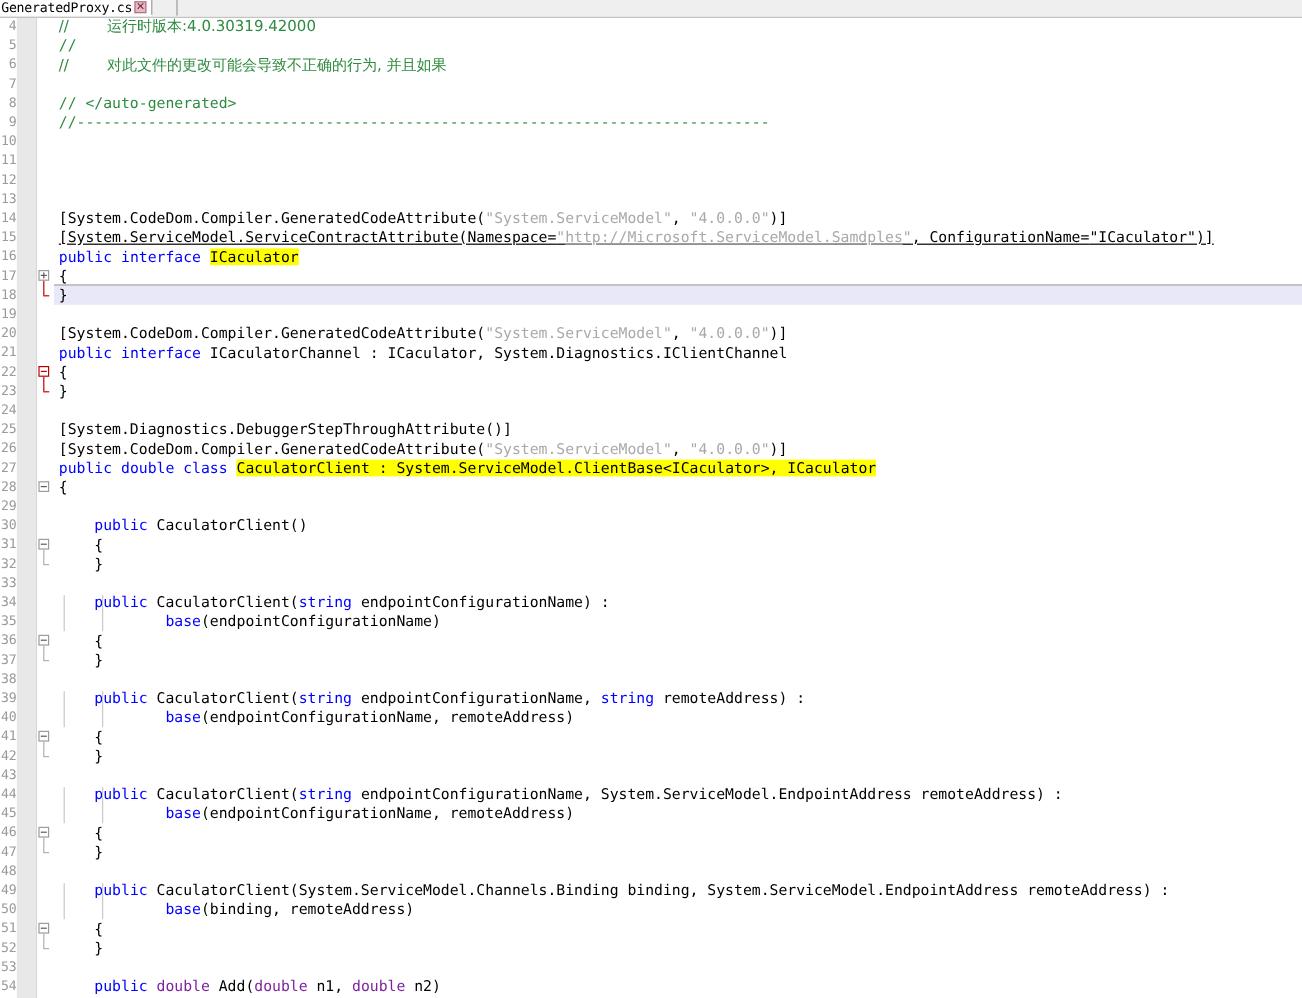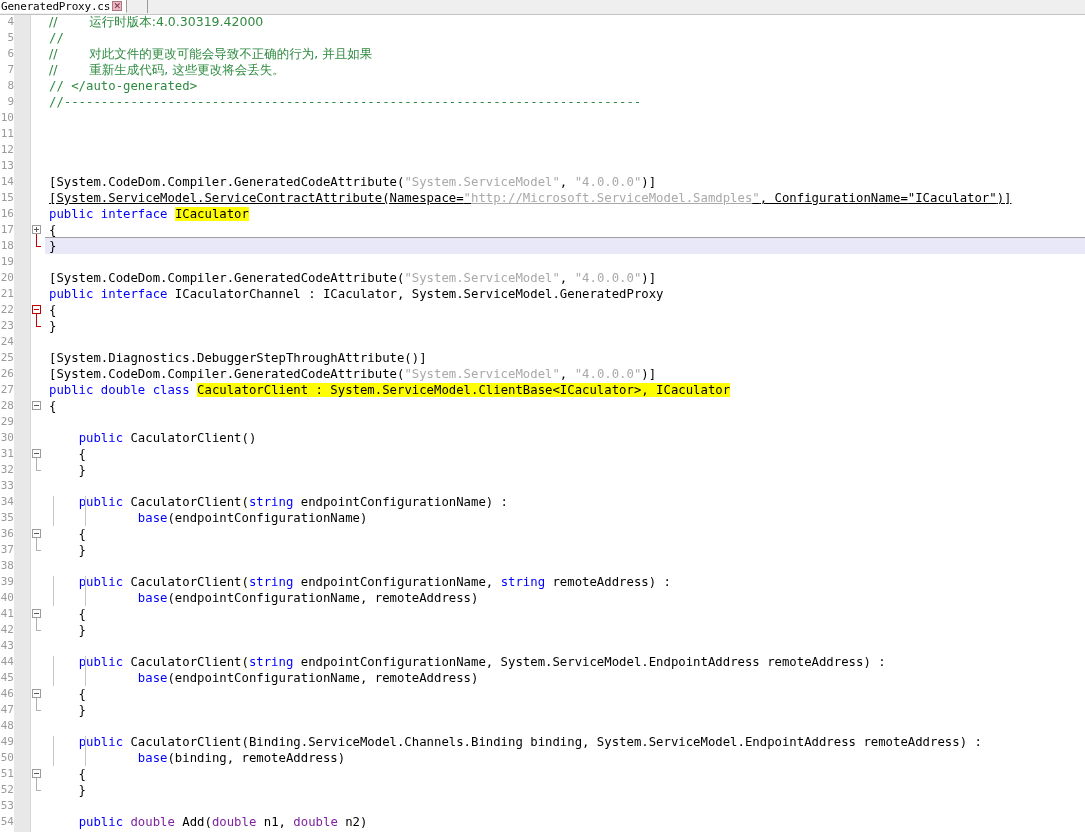--- a/index.html
+++ b/index.html
@@ -285,35 +285,34 @@
       <div class="foldend" style="top: 695px;"></div>
       <div class="foldbox" style="top: 754px;"></div>
       <div class="foldline" style="top: 763px; height: 12px;"></div>
       <div class="foldend" style="top: 775px;"></div>
     </div>
   <div id="textsurface">
       <div class="rowbg curline" style="top: 223px; width: 1040px;"></div>
       <div class="crow cjk" style="top: -1px;"><span class="cmt">//        </span><span class="cmt">运行时版本:4.0.30319.42000</span></div>
       <div class="crow" style="top: 15px;"><span class="cmt">//</span></div>
       <div class="crow cjk" style="top: 31px; text-align: center;"><span class="cmt">//        </span><span class="cmt">对此文件的更改可能会导致不正确的行为, 并且如果</span></div>
-      <div class="crow cjk" style="top: 47px;"><span class="cmt">//        </span><span class="cmt">重新生成代码, 这些更改将会丢失。</span></div>
       <div class="crow" style="top: 63px;"><span class="cmt">// &lt;/auto-generated&gt;</span></div>
       <div class="crow" style="top: 79px;"><span class="cmt">//------------------------------------------------------------------------------</span></div>
       <div class="crow" style="top: 95px;"></div>
       <div class="crow" style="top: 111px;"></div>
       <div class="crow" style="top: 127px;"></div>
       <div class="crow" style="top: 143px;"></div>
       <div class="crow" style="top: 159px;"><span class="pln">[System.CodeDom.Compiler.GeneratedCodeAttribute(</span><span class="str">"System.ServiceModel"</span><span class="pln">, </span><span class="str">"4.0.0.0"</span><span class="pln">)]</span></div>
       <div class="crow" style="top: 175px; text-decoration: underline;"><span class="pln">[System.ServiceModel.ServiceContractAttribute(Namespace=</span><span class="str">"</span><span class="url">http://Microsoft.ServiceModel.Samdples</span><span class="str">"</span><span class="pln">, ConfigurationName=</span><span class="pln">"ICaculator"</span><span class="pln">)]</span></div>
       <div class="crow" style="top: 191px;"><span class="kw">public</span><span class="pln"> </span><span class="kw">interface</span><span class="pln"> </span><span class="hl">ICaculator</span></div>
       <div class="crow" style="top: 207px;"><span class="pln">{</span></div>
       <div class="crow" style="top: 223px;"><span class="pln">}</span></div>
       <div class="crow" style="top: 239px;"></div>
       <div class="crow" style="top: 255px;"><span class="pln">[System.CodeDom.Compiler.GeneratedCodeAttribute(</span><span class="str">"System.ServiceModel"</span><span class="pln">, </span><span class="str">"4.0.0.0"</span><span class="pln">)]</span></div>
-      <div class="crow" style="top: 271px;"><span class="kw">public</span><span class="pln"> </span><span class="kw">interface</span><span class="pln"> ICaculatorChannel : ICaculator, System.ServiceModel.GeneratedProxy</span></div>
+      <div class="crow" style="top: 271px;"><span class="kw">public</span><span class="pln"> </span><span class="kw">interface</span><span class="pln"> ICaculatorChannel : ICaculator, System.Diagnostics.IClientChannel</span></div>
       <div class="crow" style="top: 287px;"><span class="pln">{</span></div>
       <div class="crow" style="top: 303px;"><span class="pln">}</span></div>
       <div class="crow" style="top: 319px;"></div>
       <div class="crow" style="top: 335px;"><span class="pln">[System.Diagnostics.DebuggerStepThroughAttribute()]</span></div>
       <div class="crow" style="top: 351px;"><span class="pln">[System.CodeDom.Compiler.GeneratedCodeAttribute(</span><span class="str">"System.ServiceModel"</span><span class="pln">, </span><span class="str">"4.0.0.0"</span><span class="pln">)]</span></div>
       <div class="crow" style="top: 367px;"><span class="kw">public</span><span class="pln"> </span><span class="kw">double</span><span class="pln"> </span><span class="kw">class</span><span class="pln"> </span><span class="hl">CaculatorClient : System.ServiceModel.ClientBase&lt;ICaculator&gt;, ICaculator</span></div>
       <div class="crow" style="top: 383px;"><span class="pln">{</span></div>
       <div class="crow" style="top: 399px;"></div>
       <div class="crow" style="top: 415px;"><span class="pln">    </span><span class="kw">public</span><span class="pln"> CaculatorClient()</span></div>
       <div class="crow" style="top: 431px;"><span class="pln">    {</span></div>
@@ -327,21 +326,21 @@
       <div class="crow" style="top: 559px;"><span class="pln">    </span><span class="kw">public</span><span class="pln"> CaculatorClient(</span><span class="kw">string</span><span class="pln"> endpointConfigurationName, </span><span class="kw">string</span><span class="pln"> remoteAddress) :</span></div>
       <div class="crow" style="top: 575px;"><span class="pln">            </span><span class="kw">base</span><span class="pln">(endpointConfigurationName, remoteAddress)</span></div>
       <div class="crow" style="top: 591px;"><span class="pln">    {</span></div>
       <div class="crow" style="top: 607px;"><span class="pln">    }</span></div>
       <div class="crow" style="top: 623px;"></div>
       <div class="crow" style="top: 639px;"><span class="pln">    </span><span class="kw">public</span><span class="pln"> CaculatorClient(</span><span class="kw">string</span><span class="pln"> endpointConfigurationName, System.ServiceModel.EndpointAddress remoteAddress) :</span></div>
       <div class="crow" style="top: 655px;"><span class="pln">            </span><span class="kw">base</span><span class="pln">(endpointConfigurationName, remoteAddress)</span></div>
       <div class="crow" style="top: 671px;"><span class="pln">    {</span></div>
       <div class="crow" style="top: 687px;"><span class="pln">    }</span></div>
       <div class="crow" style="top: 703px;"></div>
-      <div class="crow" style="top: 719px;"><span class="pln">    </span><span class="kw">public</span><span class="pln"> CaculatorClient(Binding.ServiceModel.Channels.Binding binding, System.ServiceModel.EndpointAddress remoteAddress) :</span></div>
+      <div class="crow" style="top: 719px;"><span class="pln">    </span><span class="kw">public</span><span class="pln"> CaculatorClient(System.ServiceModel.Channels.Binding binding, System.ServiceModel.EndpointAddress remoteAddress) :</span></div>
       <div class="crow" style="top: 735px;"><span class="pln">            </span><span class="kw">base</span><span class="pln">(binding, remoteAddress)</span></div>
       <div class="crow" style="top: 751px;"><span class="pln">    {</span></div>
       <div class="crow" style="top: 767px;"><span class="pln">    }</span></div>
       <div class="crow" style="top: 783px;"></div>
       <div class="crow" style="top: 799px;"><span class="pln">    </span><span class="kw">public</span><span class="pln"> </span><span class="type">double</span><span class="pln"> Add(</span><span class="type">double</span><span class="pln"> n1, </span><span class="type">double</span><span class="pln"> n2)</span></div>
       <div class="crow" style="top: 815px;"><span class="pln">    {</span></div>
       <div class="foldrule" style="top: 222px; left: 0px; width: 1040px;"></div>
       <div class="iguide" style="left: 8px; top: 481px; height: 30px;"></div>
       <div class="iguide" style="left: 40px; top: 481px; height: 30px;"></div>
       <div class="iguide" style="left: 8px; top: 561px; height: 30px;"></div>

